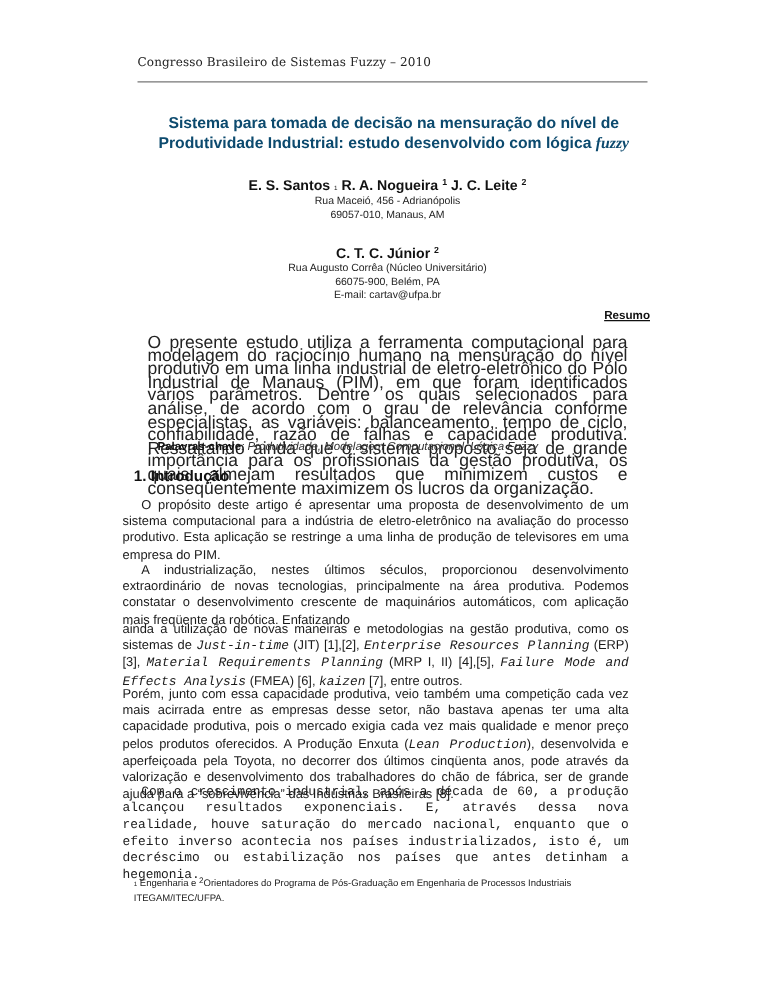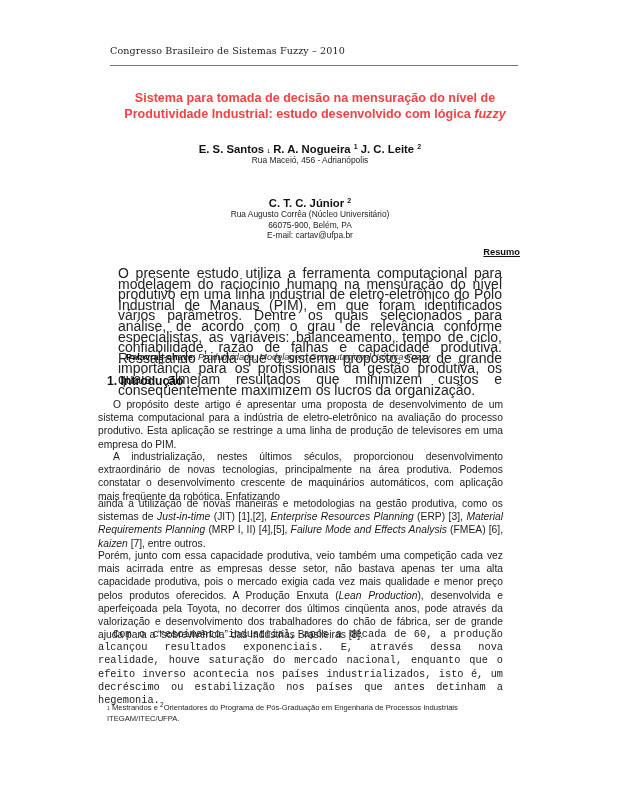--- a/index.html
+++ b/index.html
@@ -2,22 +2,22 @@
 <html><head>
 <meta charset="utf-8">
 <style>
   html, body { margin: 0; padding: 0; background: #ffffff; }
   body { width: 618px; height: 800px; position: relative; overflow: hidden; color: #111; font-family: "Liberation Sans", sans-serif; }
   .page { position: absolute; left: 0; top: 0; width: 618px; height: 800px; background: #fff; }
 
   .running-header { position: absolute; left: 110px; width: 408px; top: 45px; text-align: left; font-family: "DejaVu Serif", serif; font-size: 9.6px; color: #222; letter-spacing: 0.1px; }
   .header-rule { position: absolute; left: 110px; width: 408px; top: 65px; height: 0; border-top: 1px solid #777; }
 
-  .title { position: absolute; left: 100px; width: 430px; top: 90px; text-align: center; font-weight: bold; font-size: 12.6px; line-height: 16px; color: #ef4444; }
-  .title i { font-style: italic; }
+  .title { position: absolute; left: 100px; width: 430px; top: 90px; text-align: center; font-weight: bold; font-size: 12.6px; line-height: 16px; color: #0c4a6e; }
+  .title i { font-style: italic; font-family: Liberation Serif, serif; }
 
   .authors { position: absolute; left: 100px; width: 420px; top: 140px; text-align: center; font-weight: bold; font-size: 11.3px; line-height: 14px; }
   .authors sup { font-size: 7px; vertical-align: 4px; }
   .authors .tiny { font-size: 5px; vertical-align: 0; font-weight: normal; }
   .affil { position: absolute; left: 60px; width: 500px; text-align: center; font-size: 8.4px; line-height: 10.5px; color: #222; }
   .affil1 { top: 155px; }
   .author2 { position: absolute; left: 100px; width: 420px; top: 194px; text-align: center; font-weight: bold; font-size: 11.3px; line-height: 14px; }
   .author2 sup { font-size: 7px; vertical-align: 4px; }
   .affil2 { top: 209px; }
 
@@ -26,21 +26,21 @@
   .abstract { position: absolute; left: 118px; width: 384px; top: 268px; font-size: 14px; line-height: 10.6px; text-align: justify; color: #222; }
   .keywords { position: absolute; left: 126px; width: 380px; top: 352px; font-size: 9.2px; line-height: 11px; }
   .keywords b { font-weight: bold; }
   .keywords i { font-style: italic; color: #333; }
 
   .section-title { position: absolute; left: 107px; top: 374px; font-weight: bold; font-size: 12.2px; }
 
   .body { position: absolute; left: 98px; width: 405px; font-size: 10.3px; line-height: 13.2px; text-align: justify; color: #1a1a1a; }
   .body p { margin: 0; }
   .body .indent { text-indent: 15px; }
-  .body i { font-style: italic; }
+  .body i { font-style: italic; font-family: Liberation Mono, monospace; }
   .p1 { top: 398px; }
   .p2 { top: 450px; }
   .p3 { top: 497px; }
   .p4 { top: 549px; }
   .p5 { top: 628px; font-family: Liberation Mono, monospace; }
 
   .footnote { position: absolute; left: 107px; width: 420px; top: 700px; font-size: 7.6px; line-height: 10.5px; color: #222; }
   .footnote .tiny { font-size: 5px; }
   .footnote sup { font-size: 6.5px; vertical-align: 3px; }
 </style>
@@ -60,20 +60,21 @@
   <div class="authors">
     <span>E. S. Santos</span>
     <span class="tiny">1</span>
     <span>R. A. Nogueira</span>
     <sup>1</sup>
     <span>J. C. Leite</span>
     <sup>2</sup>
   </div>
   <div class="affil affil1">
     <div>Rua Maceió, 456 - Adrianópolis</div>
+    <div>69057-010, Manaus, AM</div>
   </div>
 
   <div class="author2">
     <span>C. T. C. Júnior</span>
     <sup>2</sup>
   </div>
   <div class="affil affil2">
     <div>Rua Augusto Corrêa (Núcleo Universitário)</div>
     <div>66075-900, Belém, PA</div>
     <div>E-mail: cartav@ufpa.br</div>
@@ -95,17 +96,17 @@
     <p><span>ainda a utilização de novas maneiras e metodologias na gestão produtiva, como os sistemas de </span><i>Just-in-time</i><span> (JIT) [1],[2], </span><i>Enterprise Resources Planning</i><span> (ERP) [3], </span><i>Material Requirements Planning</i><span> (MRP I, II) [4],[5], </span><i>Failure Mode and Effects Analysis</i><span> (FMEA) [6], </span><i>kaizen</i><span> [7], entre outros.</span></p>
   </div>
   <div class="body p4">
     <p><span>Porém, junto com essa capacidade produtiva, veio também uma competição cada vez mais acirrada entre as empresas desse setor, não bastava apenas ter uma alta capacidade produtiva, pois o mercado exigia cada vez mais qualidade e menor preço pelos produtos oferecidos. A Produção Enxuta (</span><i>Lean Production</i><span>), desenvolvida e aperfeiçoada pela Toyota, no decorrer dos últimos cinqüenta anos, pode através da valorização e desenvolvimento dos trabalhadores do chão de fábrica, ser de grande ajuda para a “sobrevivência” das Indústrias Brasileiras [8].</span></p>
   </div>
   <div class="body p5">
     <p class="indent">Com o crescimento industrial, após a década de 60, a produção alcançou resultados exponenciais. E, através dessa nova realidade, houve saturação do mercado nacional, enquanto que o efeito inverso acontecia nos países industrializados, isto é, um decréscimo ou estabilização nos países que antes detinham a hegemonia.</p>
   </div>
 
   <div class="footnote">
-    <div><span class="tiny">1</span><span> Mestrandos e </span><sup>2</sup><span>Orientadores do Programa de Pós-Graduação em Engenharia de Processos Industriais</span></div>
+    <div><span class="tiny">1</span><span> Engenharia e </span><sup>2</sup><span>Orientadores do Programa de Pós-Graduação em Engenharia de Processos Industriais</span></div>
     <div>ITEGAM/ITEC/UFPA.</div>
   </div>
 
 </div>
 
 </body></html>

